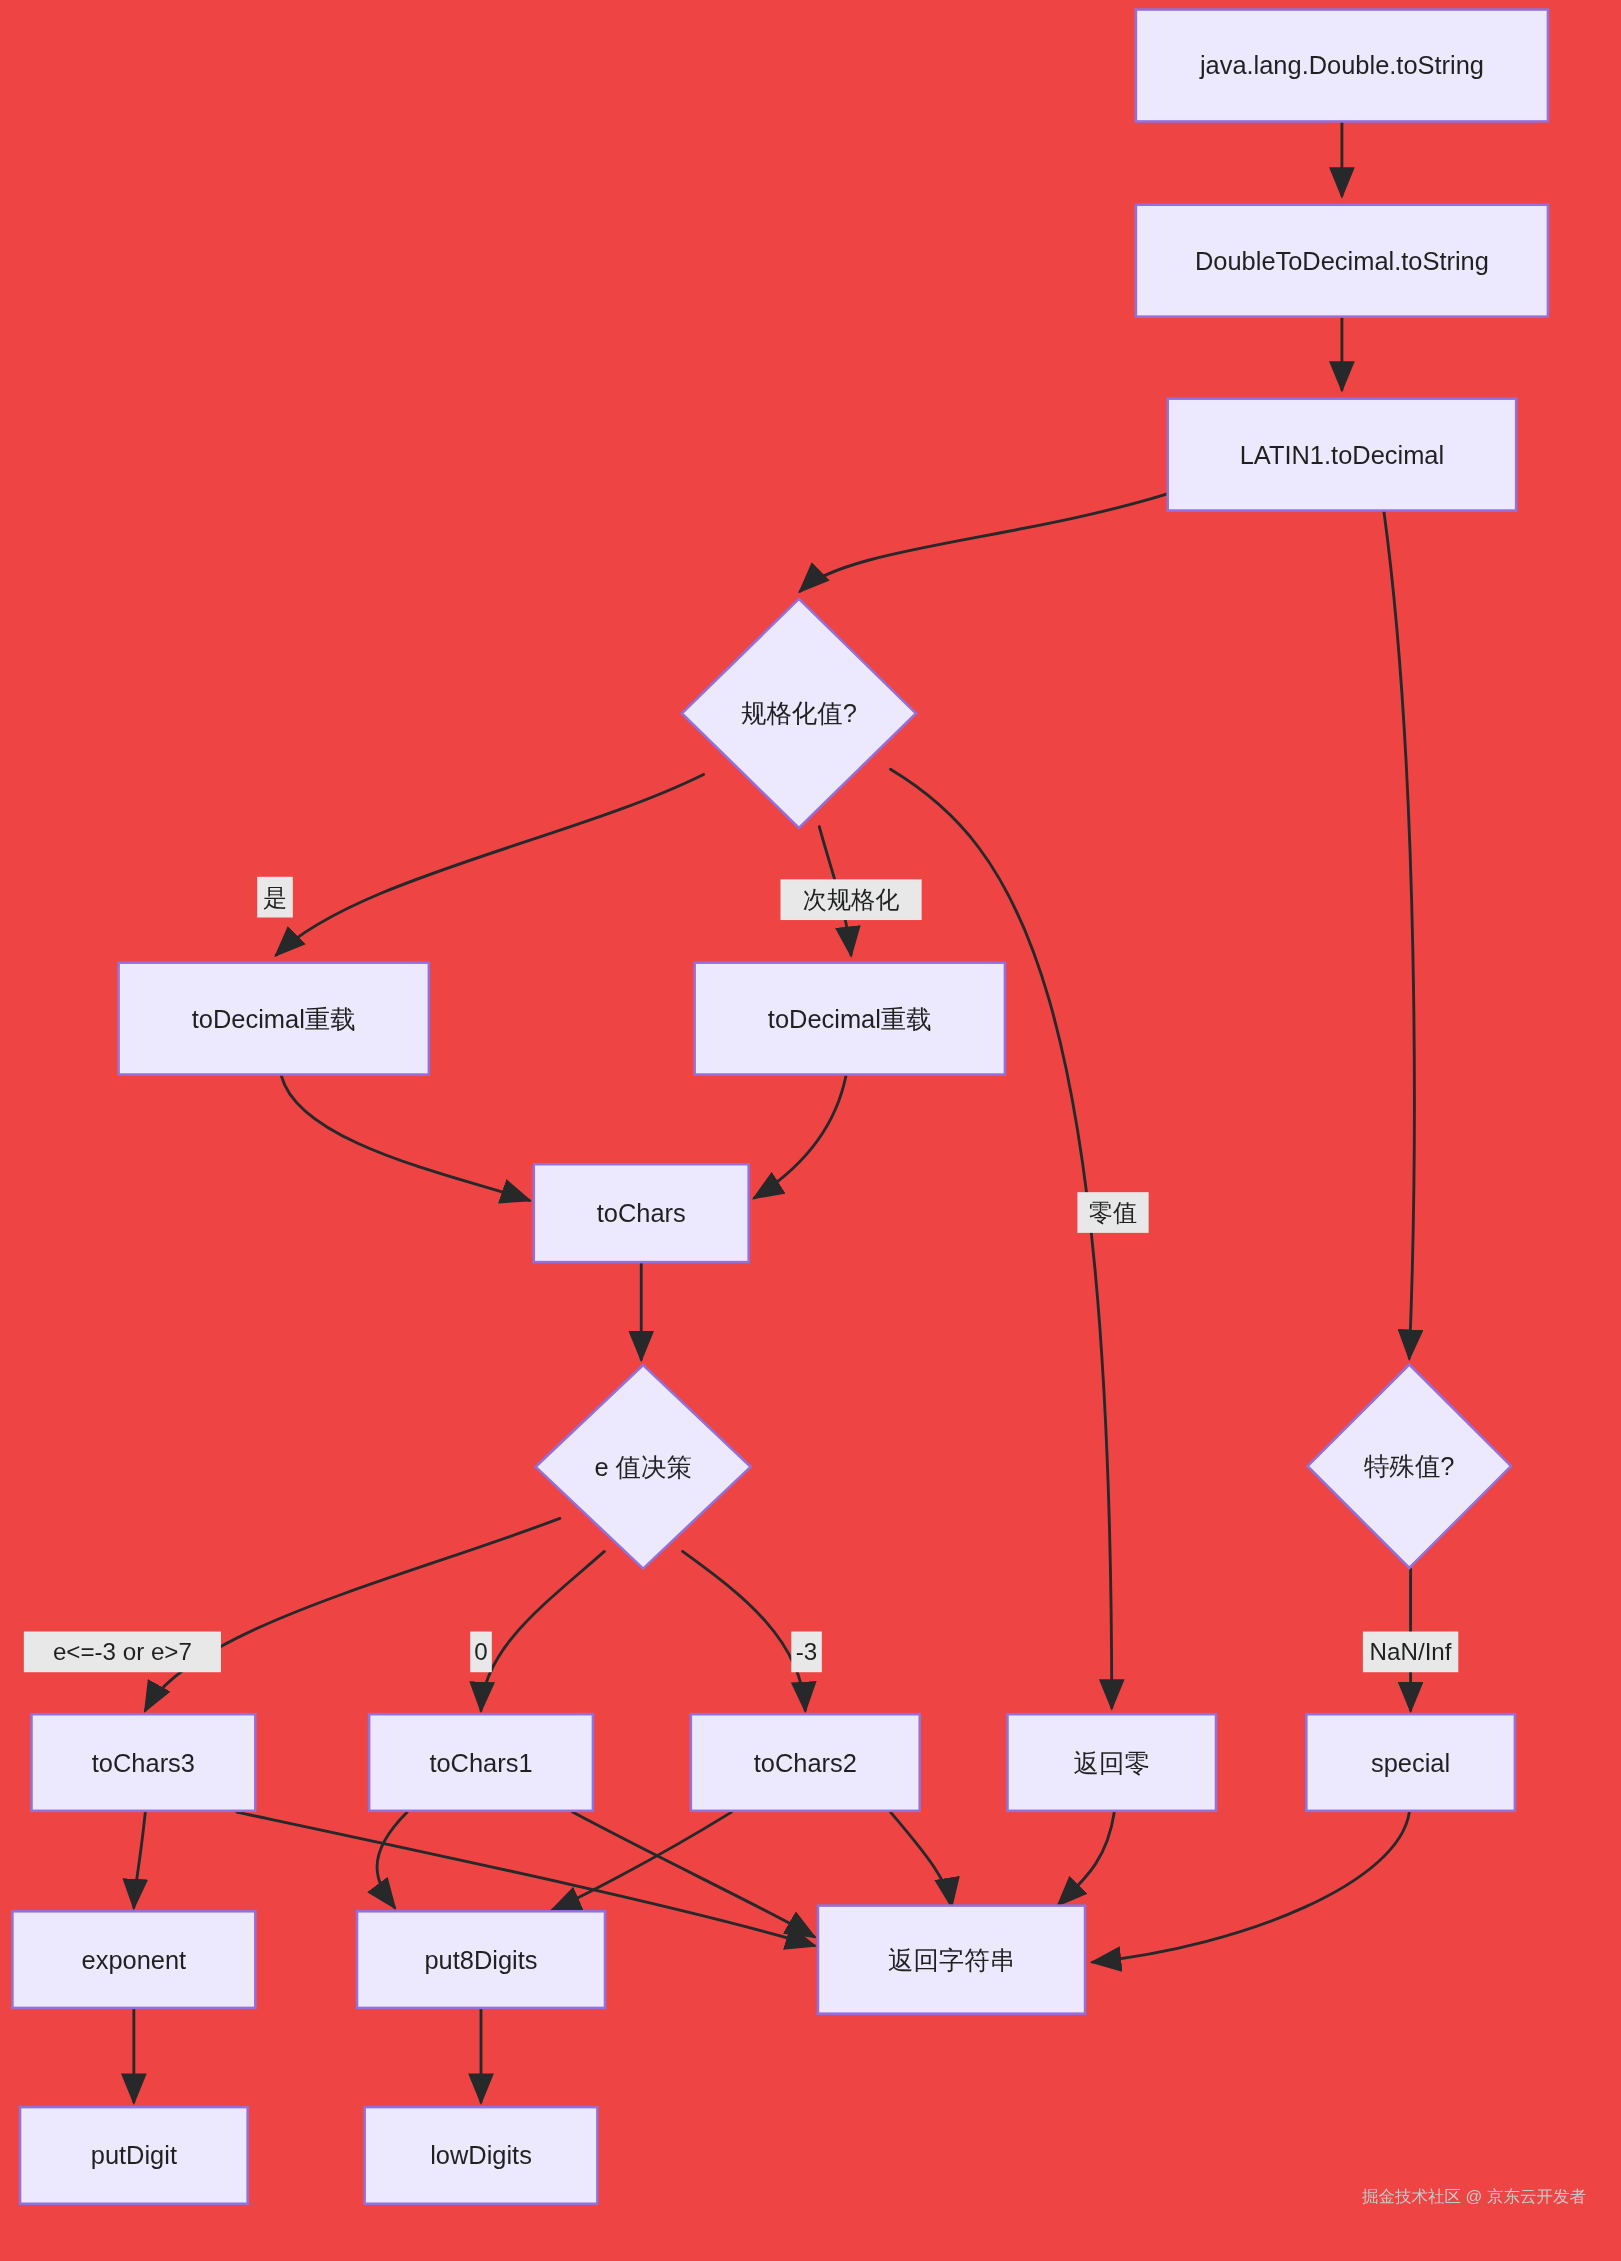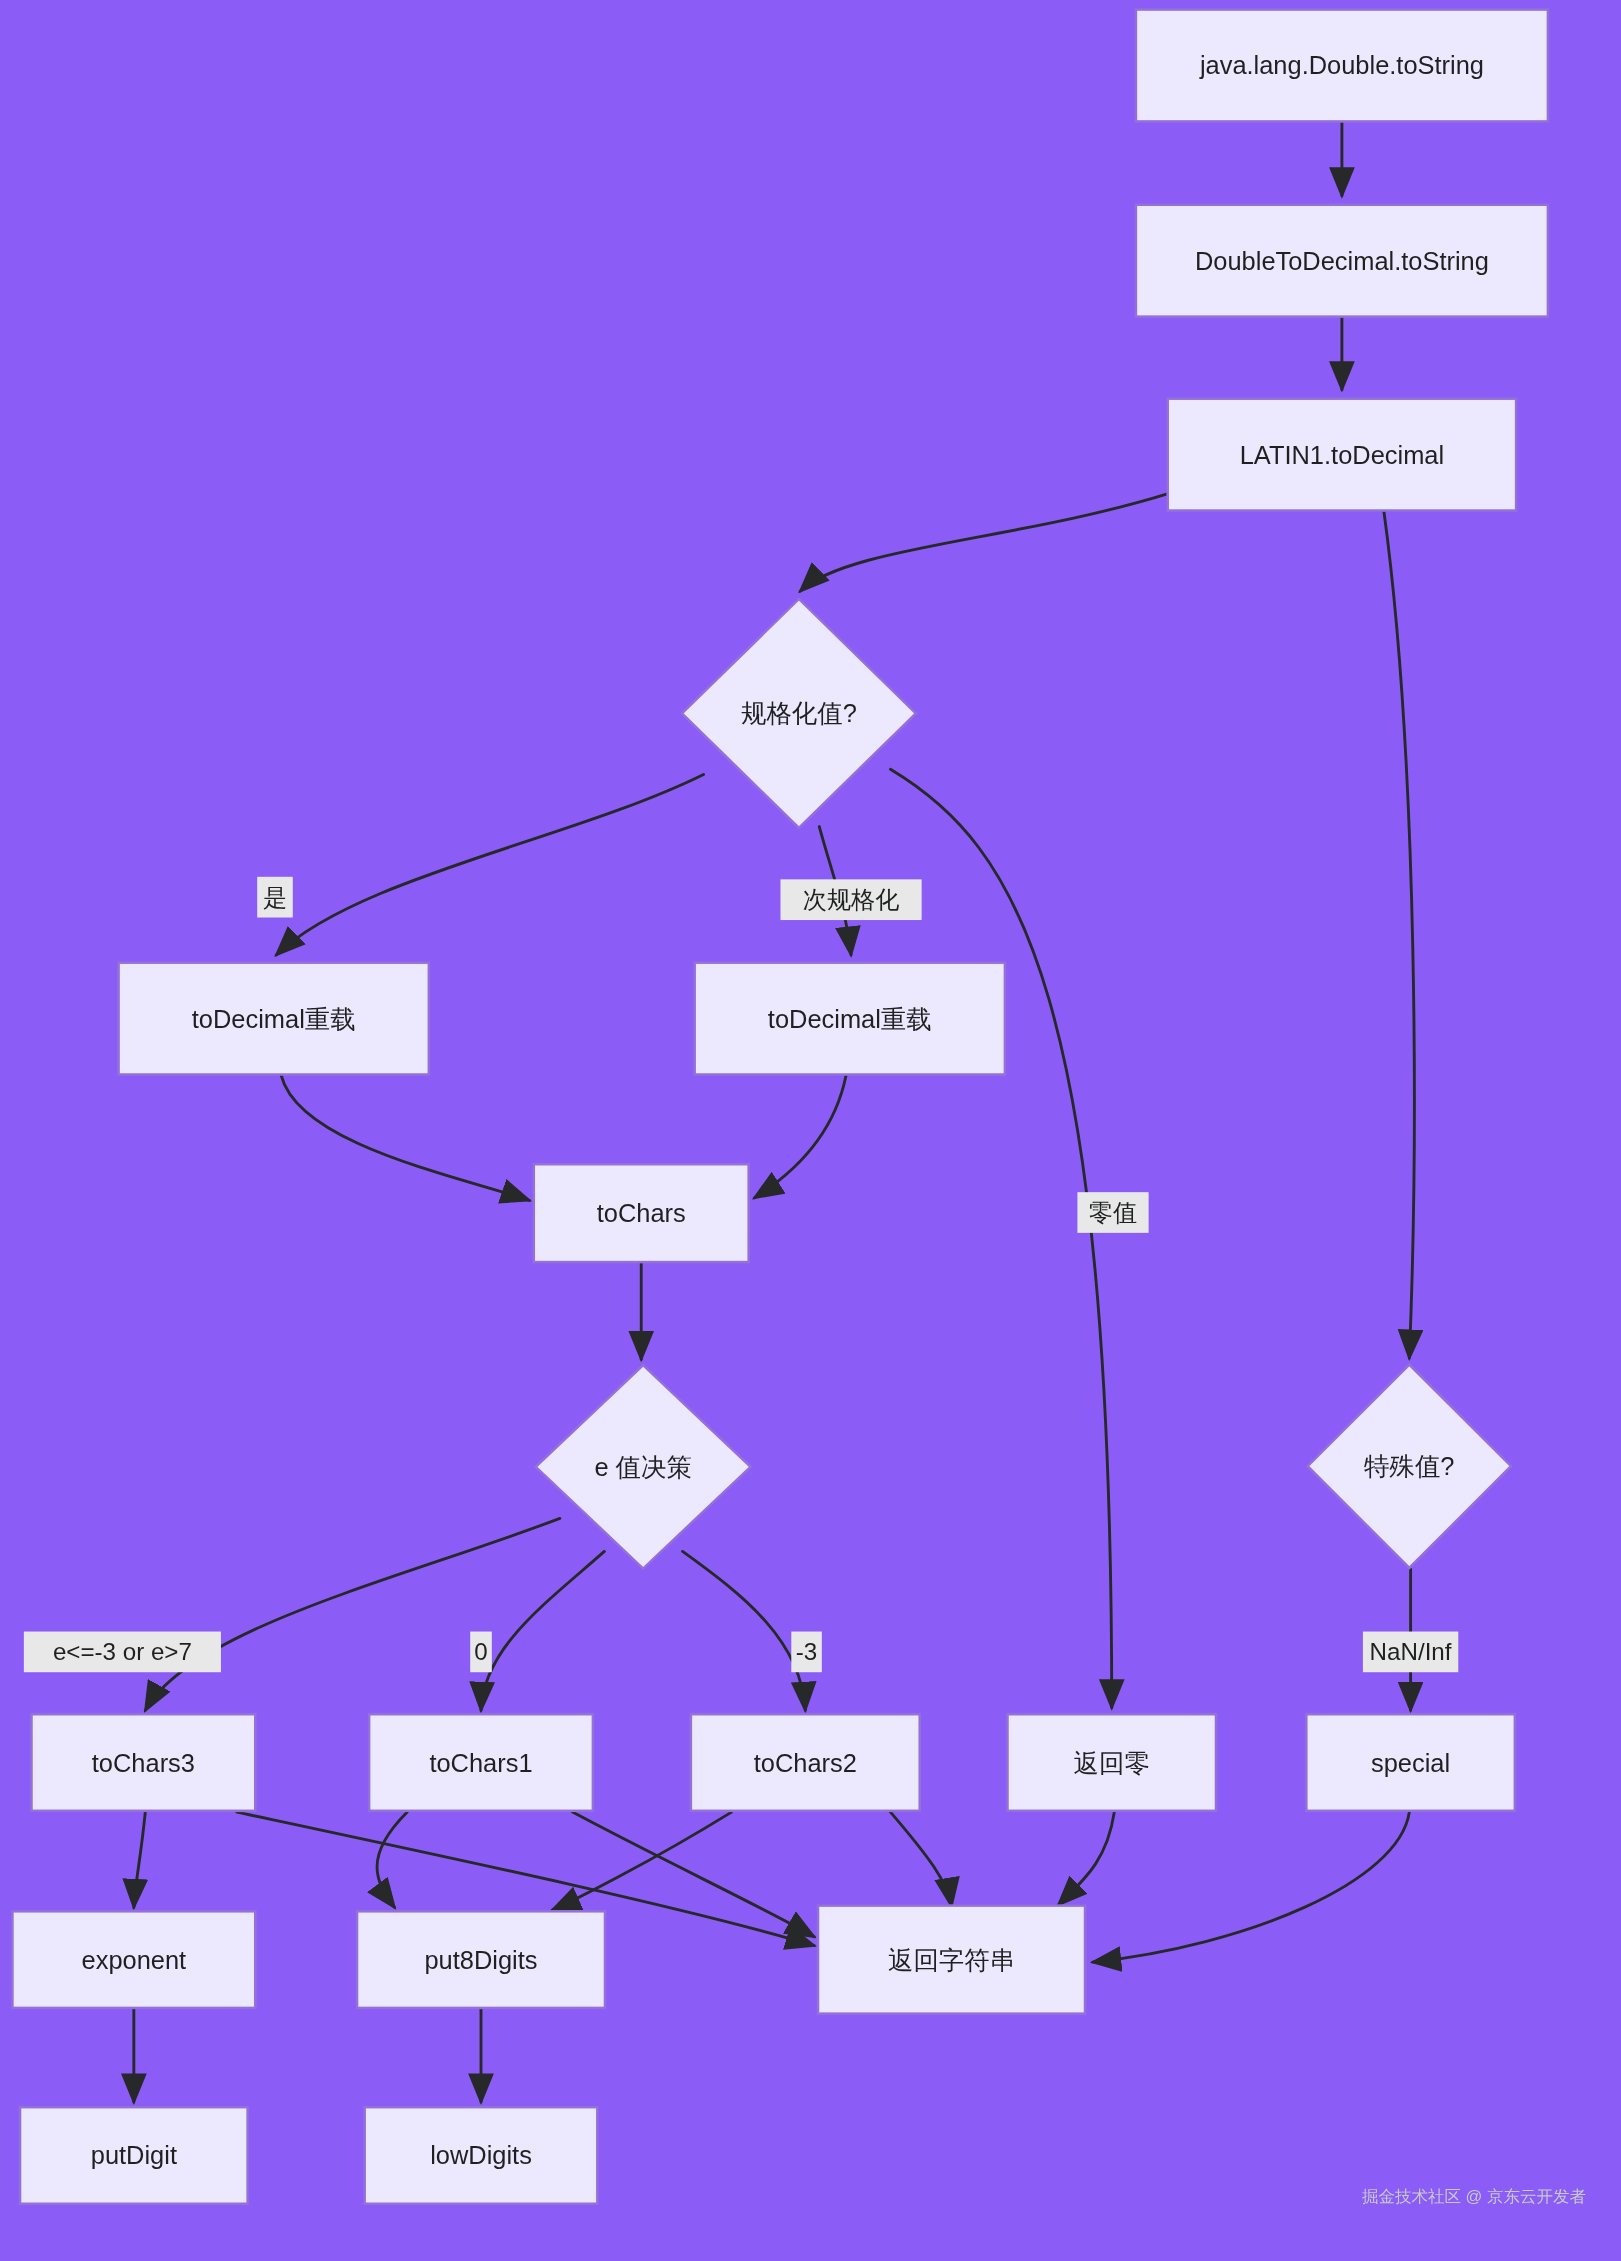--- a/index.html
+++ b/index.html
@@ -10,21 +10,21 @@
   body {
     width: 1622px;
     height: 2261px;
     font-family: "Liberation Sans", "DejaVu Sans", sans-serif;
     overflow: hidden;
   }
   #flowchart-root {
     position: relative;
     width: 1622px;
     height: 2261px;
-    background: #8b5cf6;
+    background: #ef4444;
   }
   svg.diagram {
     display: block;
     width: 1622px;
     height: 2261px;
   }
   .node-shape {
     fill: #ECE8FD;
     stroke: #9370DB;
     stroke-width: 4;

